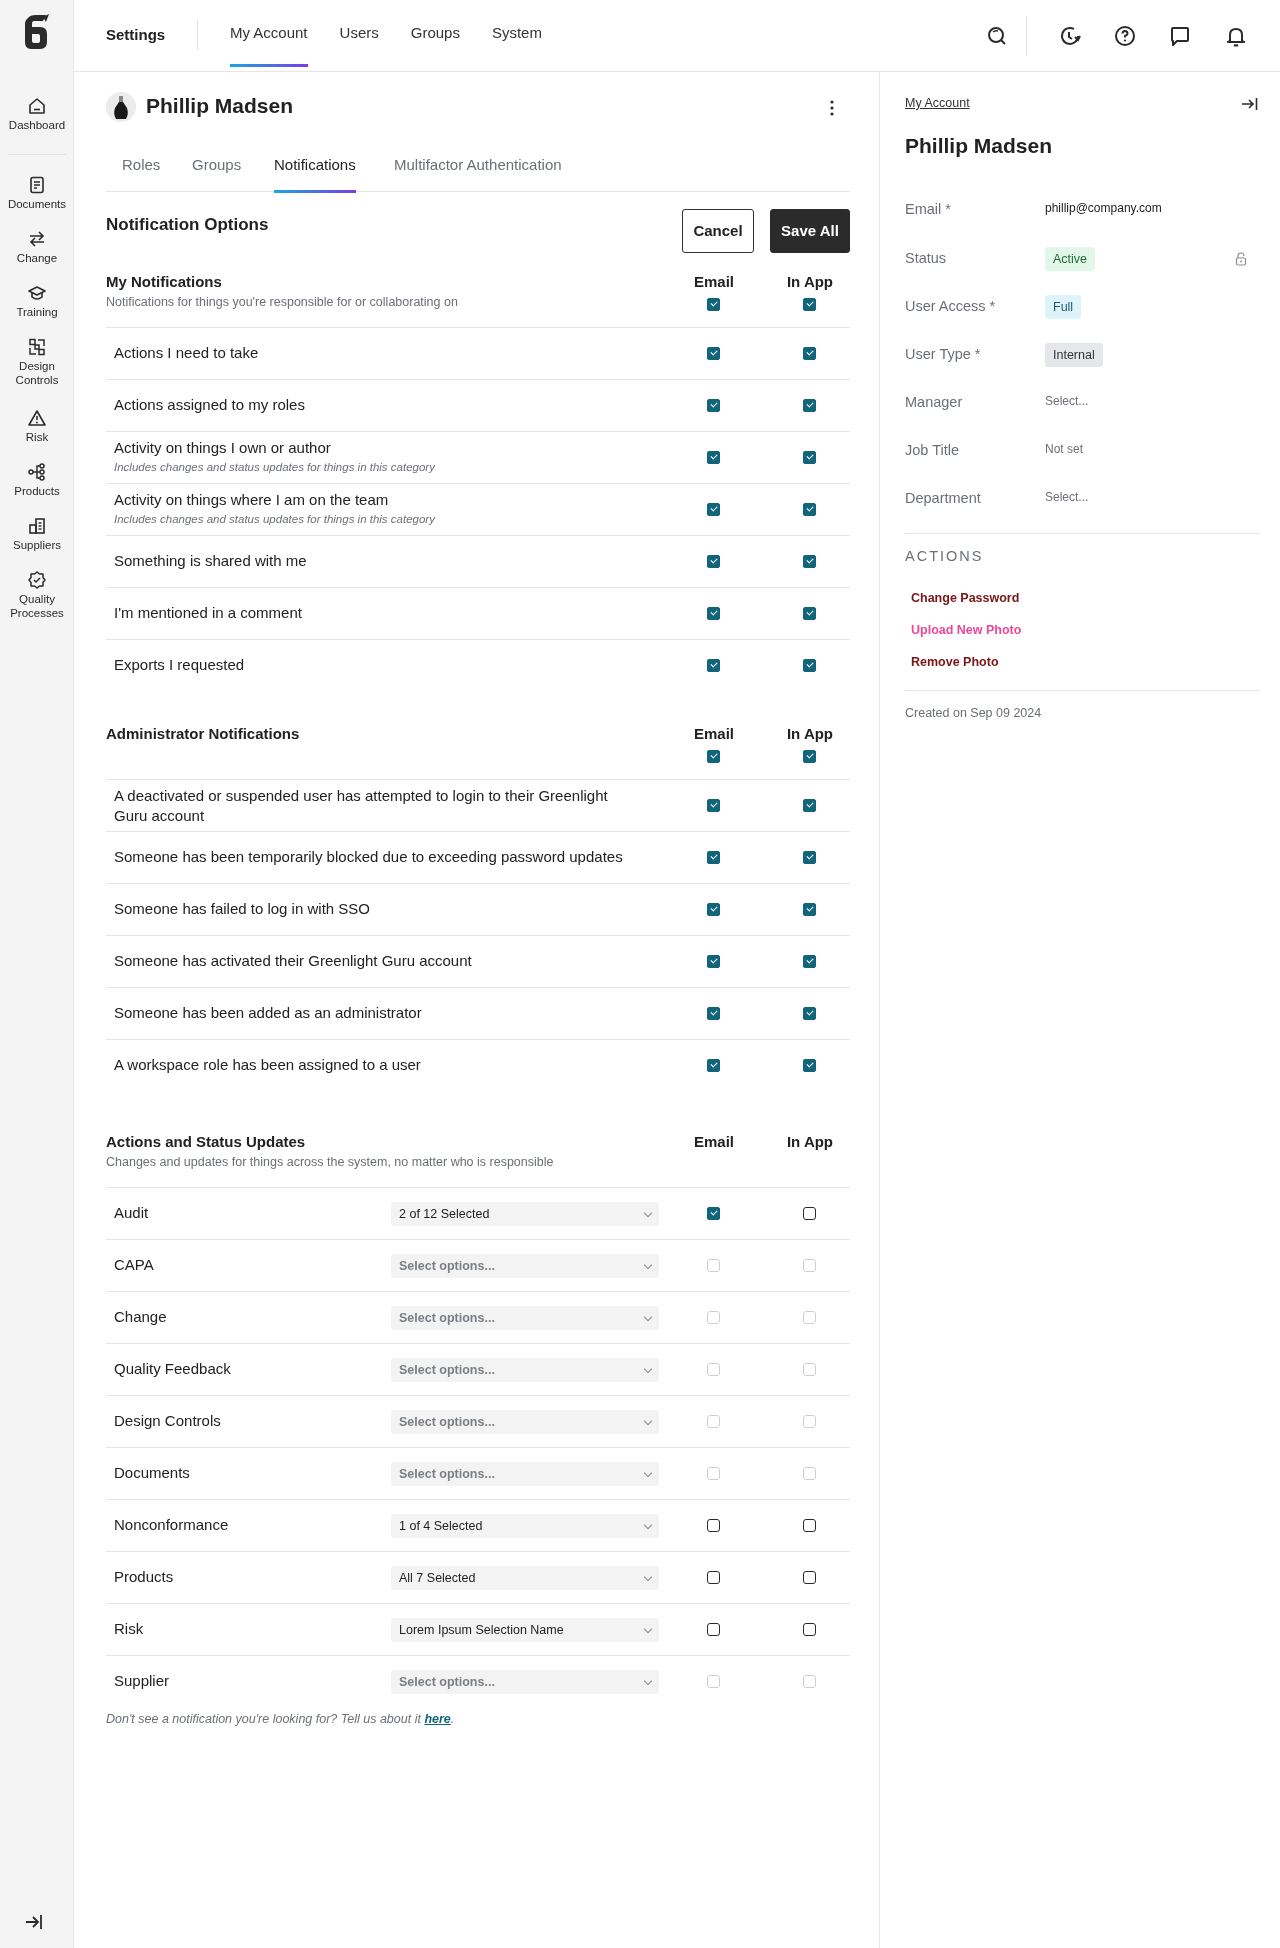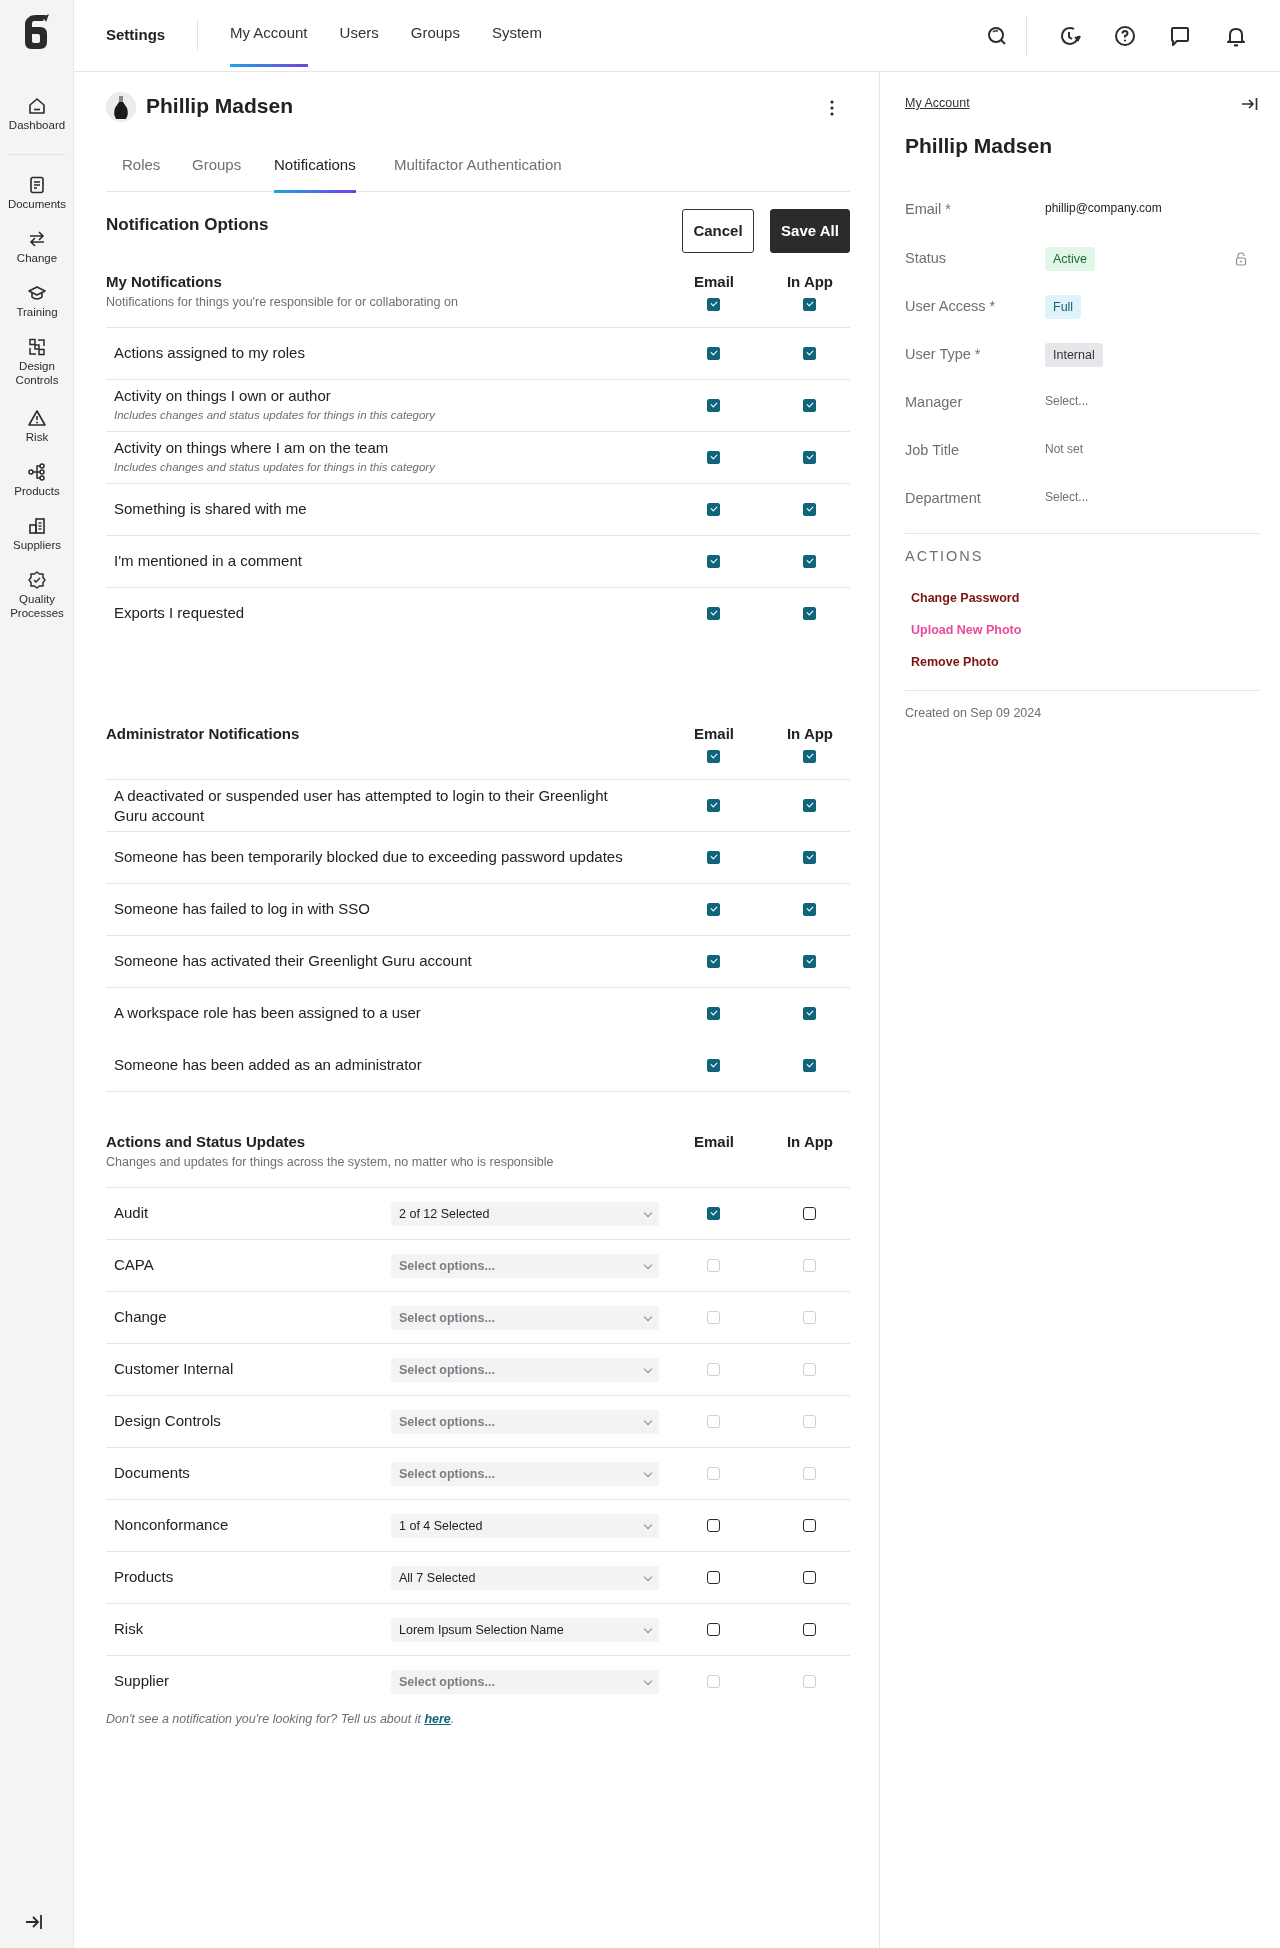--- a/index.html
+++ b/index.html
@@ -264,20 +264,25 @@
     <section class="group" style="top:192px">
       <div class="g-head">
         <div class="g-title">My Notifications</div>
         <div class="g-sub">Notifications for things you're responsible for or collaborating on</div>
         <div class="col-h col-email">Email</div>
         <div class="col-h col-inapp">In App</div>
         <span class="cb checked cb-email"></span>
         <span class="cb checked cb-inapp"></span>
       </div>
       <div class="row">
+        <div class="r-label">Actions I need to take</div>
+        <span class="cb checked cb-email"></span>
+        <span class="cb checked cb-inapp"></span>
+      </div>
+      <div class="row">
         <div class="r-label">Actions assigned to my roles</div>
         <span class="cb checked cb-email"></span>
         <span class="cb checked cb-inapp"></span>
       </div>
       <div class="row two">
         <div class="r-label">Activity on things I own or author</div>
         <div class="r-note">Includes changes and status updates for things in this category</div>
         <span class="cb checked cb-email"></span>
         <span class="cb checked cb-inapp"></span>
       </div>
@@ -325,27 +330,27 @@
       <div class="row">
         <div class="r-label">Someone has failed to log in with SSO</div>
         <span class="cb checked cb-email"></span>
         <span class="cb checked cb-inapp"></span>
       </div>
       <div class="row">
         <div class="r-label">Someone has activated their Greenlight Guru account</div>
         <span class="cb checked cb-email"></span>
         <span class="cb checked cb-inapp"></span>
       </div>
+      <div class="row">
+        <div class="r-label">Someone has been added as an administrator</div>
+        <span class="cb checked cb-email"></span>
+        <span class="cb checked cb-inapp"></span>
+      </div>
       <div class="row last">
         <div class="r-label">A workspace role has been assigned to a user</div>
-        <span class="cb checked cb-email"></span>
-        <span class="cb checked cb-inapp"></span>
-      </div>
-      <div class="row">
-        <div class="r-label">Someone has been added as an administrator</div>
         <span class="cb checked cb-email"></span>
         <span class="cb checked cb-inapp"></span>
       </div>
     </section>
 
     <section class="group" style="top:1052px">
       <div class="g-head">
         <div class="g-title">Actions and Status Updates</div>
         <div class="g-sub">Changes and updates for things across the system, no matter who is responsible</div>
         <div class="col-h col-email">Email</div>
@@ -364,21 +369,21 @@
         <span class="cb disabled cb-email"></span>
         <span class="cb disabled cb-inapp"></span>
       </div>
       <div class="row">
         <div class="r-label">Change</div>
         <div class="sel placeholder"><span>Select options...</span><span class="chev"></span></div>
         <span class="cb disabled cb-email"></span>
         <span class="cb disabled cb-inapp"></span>
       </div>
       <div class="row">
-        <div class="r-label">Customer Internal</div>
+        <div class="r-label">Quality Feedback</div>
         <div class="sel placeholder"><span>Select options...</span><span class="chev"></span></div>
         <span class="cb disabled cb-email"></span>
         <span class="cb disabled cb-inapp"></span>
       </div>
       <div class="row">
         <div class="r-label">Design Controls</div>
         <div class="sel placeholder"><span>Select options...</span><span class="chev"></span></div>
         <span class="cb disabled cb-email"></span>
         <span class="cb disabled cb-inapp"></span>
       </div>

